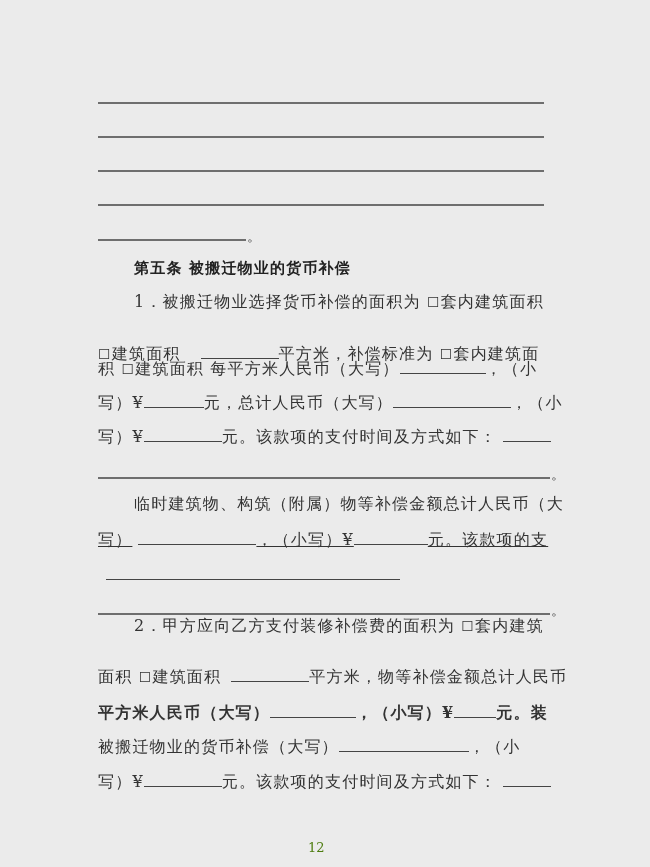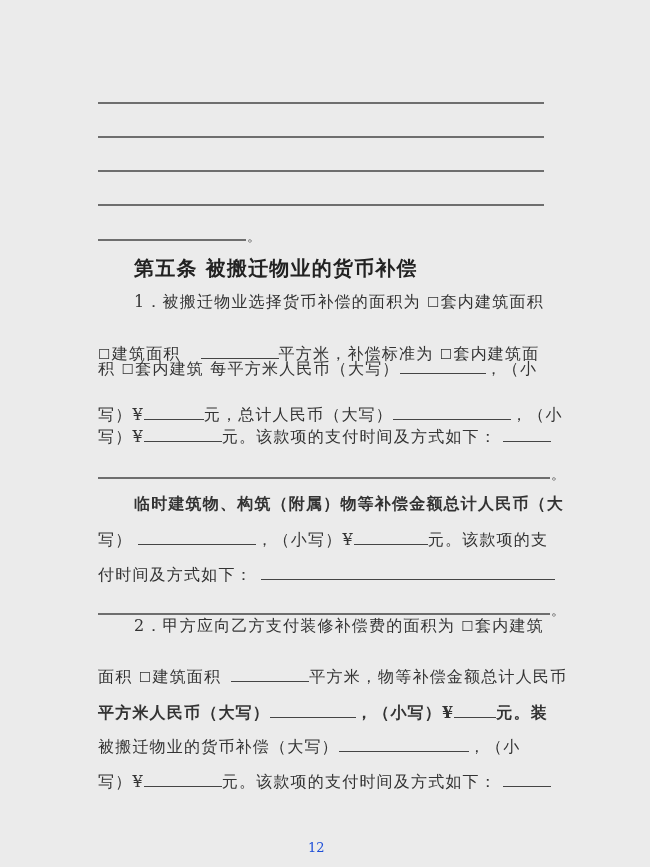--- a/index.html
+++ b/index.html
@@ -1,23 +1,23 @@
 <!DOCTYPE html>
 <html><head>
 <meta charset="utf-8">
 <style>
   html,body{margin:0;padding:0;}
   body{width:650px;height:867px;background:#ebebeb;position:relative;overflow:hidden;
        font-family:"DejaVu Serif","Liberation Serif",serif;color:#333;}
   .rule{position:absolute;height:2px;background:#6e6e6e;}
   .line{position:absolute;left:98px;width:452px;font-size:16px;line-height:20px;white-space:nowrap;letter-spacing:1.2px;}
   .blank{display:inline-block;border-bottom:1.5px solid #444;height:14px;vertical-align:baseline;}
-  .title{font-weight:bold;font-size:20px;color:#222;}
+  .title{font-weight:bold;font-size:15px;color:#222;}
   .period{position:absolute;font-size:14px;color:#333;}
-  .pagenum{position:absolute;left:308px;top:840px;font-size:13px;color:#1d4ed8;}
+  .pagenum{position:absolute;left:308px;top:840px;font-size:13px;color:#4d7c0f;}
   .cb{font-family:"DejaVu Sans",sans-serif;font-size:14px;}
 </style>
 </head>
 <body>
 
 <div class="rule" style="left:98px;top:102px;width:446px;"></div>
 <div class="rule" style="left:98px;top:136px;width:446px;"></div>
 <div class="rule" style="left:98px;top:170px;width:446px;"></div>
 <div class="rule" style="left:98px;top:204px;width:446px;"></div>
 <div class="rule" style="left:98px;top:239px;width:148px;height:1.5px;"></div>
@@ -25,37 +25,37 @@
 
 <div class="line title" style="left:134px;top:258px;">第五条 被搬迁物业的货币补偿</div>
 
 <div class="line" style="left:134px;top:292px;">
   <span>1．被搬迁物业选择货币补偿的面积为 </span><span class="cb">☐</span><span>套内建筑面积</span>
 </div>
 <div class="line" style="top:344px;">
   <span class="cb">☐</span><span>建筑面积</span><span style="display:inline-block;width:20px"></span><span class="blank" style="width:78px"></span><span>平方米，补偿标准为 </span><span class="cb">☐</span><span>套内建筑面</span>
 </div>
 <div class="line" style="top:359px;">
-  <span>积 </span><span class="cb">☐</span><span>套内建筑 每平方米人民币（大写）</span><span class="blank" style="width:86px"></span><span>，（小</span>
+  <span>积 </span><span class="cb">☐</span><span>建筑面积 每平方米人民币（大写）</span><span class="blank" style="width:86px"></span><span>，（小</span>
 </div>
-<div class="line" style="top:393px;margin-top:12px;">
+<div class="line" style="top:393px;">
   <span>写）¥</span><span class="blank" style="width:60px"></span><span>元，总计人民币（大写）</span><span class="blank" style="width:118px"></span><span>，（小</span>
 </div>
 <div class="line" style="top:427px;">
   <span>写）¥</span><span class="blank" style="width:78px"></span><span>元。该款项的支付时间及方式如下：</span><span class="blank" style="width:48px;margin-left:6px"></span>
 </div>
 <div class="rule" style="left:98px;top:477px;width:452px;height:1.5px;"></div>
 <span class="period" style="left:551px;top:466px;">。</span>
 
-<div class="line" style="left:134px;top:494px;font-weight:bold;">临时建筑物、构筑（附属）物等补偿金额总计人民币（大</div>
-<div class="line" style="top:530px;">
+<div class="line" style="left:134px;top:494px;">临时建筑物、构筑（附属）物等补偿金额总计人民币（大</div>
+<div class="line" style="top:530px;text-decoration:underline;">
   <span>写）</span><span style="display:inline-block;width:6px"></span><span class="blank" style="width:118px"></span><span>，（小写）¥</span><span class="blank" style="width:74px"></span><span>元。该款项的支</span>
 </div>
 <div class="line" style="top:565px;">
-  <span>付时间及方式如下：</span><span class="blank" style="width:294px;margin-left:8px"></span>
+  <span class="blank" style="width:294px;margin-left:8px"></span>
 </div>
 <div class="rule" style="left:98px;top:613px;width:452px;height:1.5px;"></div>
 <span class="period" style="left:551px;top:602px;">。</span>
 
 <div class="line" style="left:134px;top:616px;">
   <span>2．甲方应向乙方支付装修补偿费的面积为 </span><span class="cb">☐</span><span>套内建筑</span>
 </div>
 <div class="line" style="top:667px;">
   <span>面积 </span><span class="cb">☐</span><span>建筑面积</span><span style="display:inline-block;width:10px"></span><span class="blank" style="width:78px"></span><span>平方米，物等补偿金额总计人民币</span>
 </div>

